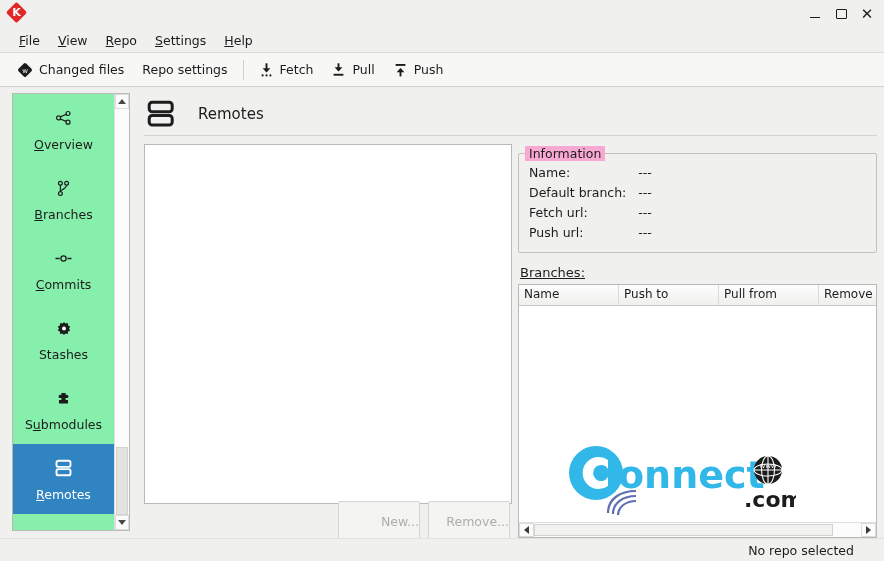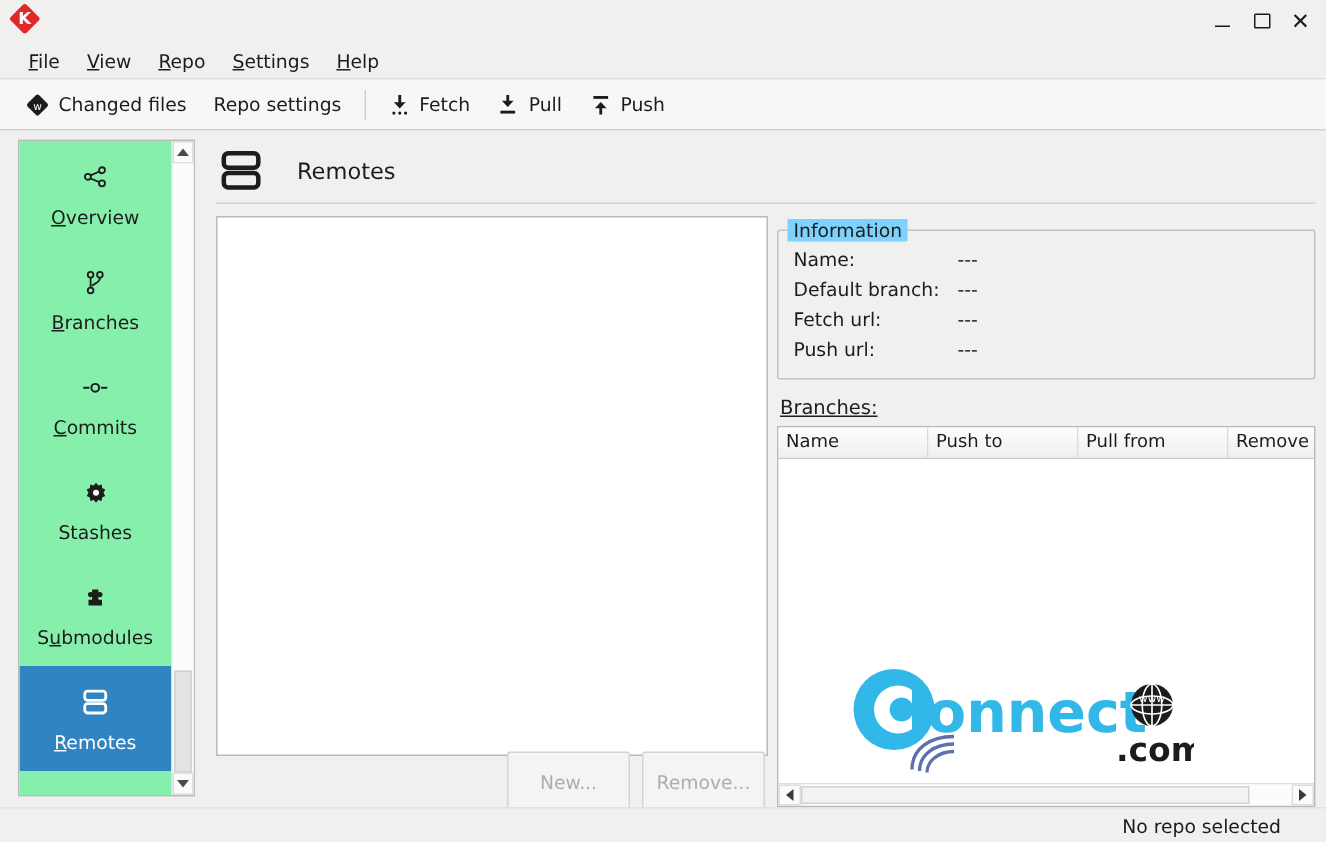--- a/index.html
+++ b/index.html
@@ -271,21 +271,21 @@
   .btn {
     min-width: 82px;
     height: 40px;
     background: #f2f2f0;
     border: 1px solid #c4c4c2;
     border-radius: 2px;
     font-size: 12.5px;
     color: #1c1c1c;
     display: flex;
     align-items: center;
-    justify-content: center;
+    justify-content: flex-end;
     cursor: default;
     box-sizing: border-box;
   }
   .btn.disabled {
     color: #adadab;
     background: #f4f4f2;
     border-color: #d4d4d2;
   }
 
   .right-pane {
@@ -300,21 +300,21 @@
     border-radius: 2px;
     margin-top: 9px;
     padding: 8px 10px 10px 10px;
     position: relative;
     box-sizing: border-box;
   }
   .group-title {
     position: absolute;
     top: -8px;
     left: 6px;
-    background: #7dd3fc;
+    background: #f9a8d4;
     padding: 0 4px;
     font-size: 12.5px;
     color: #1c1c1c;
   }
   .info-table { display: table; border-collapse: collapse; }
   .info-row { display: table-row; }
   .info-label, .info-value {
     display: table-cell;
     font-size: 12.5px;
     color: #1c1c1c;

